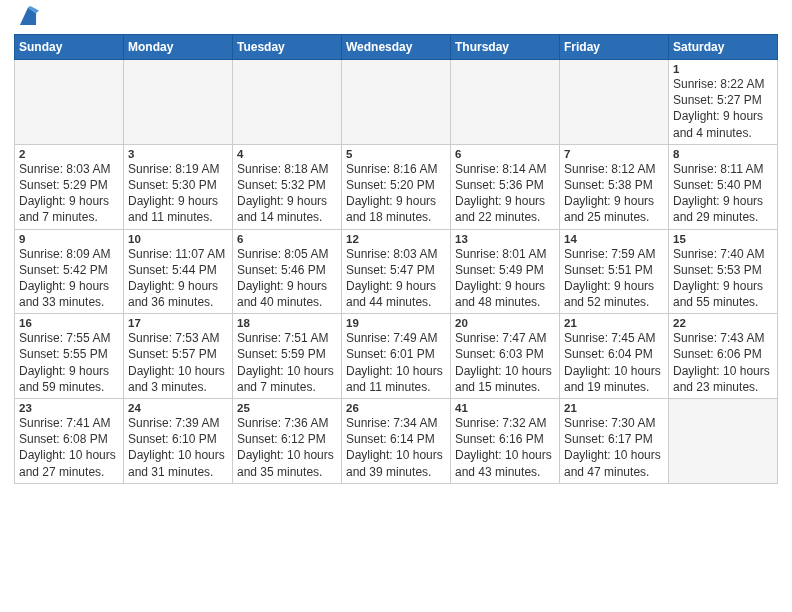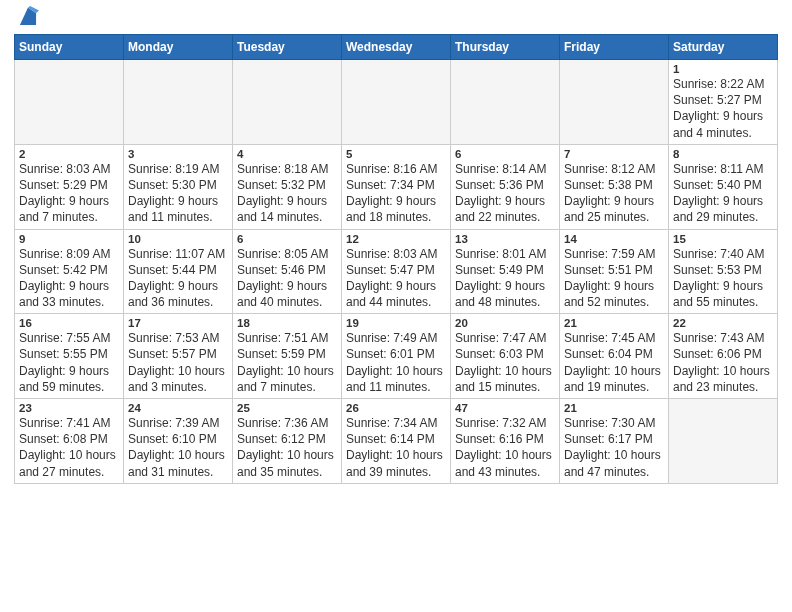--- a/index.html
+++ b/index.html
@@ -162,21 +162,21 @@
           </td>
           <td>
             <span class="day-num">4</span>
             <div class="day-info">Sunrise: 8:18 AM
 Sunset: 5:32 PM
 Daylight: 9 hours and 14 minutes.</div>
           </td>
           <td>
             <span class="day-num">5</span>
             <div class="day-info">Sunrise: 8:16 AM
-Sunset: 7:34 PM
+Sunset: 5:20 PM
 Daylight: 9 hours and 18 minutes.</div>
           </td>
           <td>
             <span class="day-num">6</span>
             <div class="day-info">Sunrise: 8:14 AM
 Sunset: 5:36 PM
 Daylight: 9 hours and 22 minutes.</div>
           </td>
           <td>
             <span class="day-num">7</span>
@@ -298,21 +298,21 @@
 Sunset: 6:12 PM
 Daylight: 10 hours and 35 minutes.</div>
           </td>
           <td>
             <span class="day-num">26</span>
             <div class="day-info">Sunrise: 7:34 AM
 Sunset: 6:14 PM
 Daylight: 10 hours and 39 minutes.</div>
           </td>
           <td>
-            <span class="day-num">47</span>
+            <span class="day-num">41</span>
             <div class="day-info">Sunrise: 7:32 AM
 Sunset: 6:16 PM
 Daylight: 10 hours and 43 minutes.</div>
           </td>
           <td>
             <span class="day-num">21</span>
             <div class="day-info">Sunrise: 7:30 AM
 Sunset: 6:17 PM
 Daylight: 10 hours and 47 minutes.</div>
           </td>

